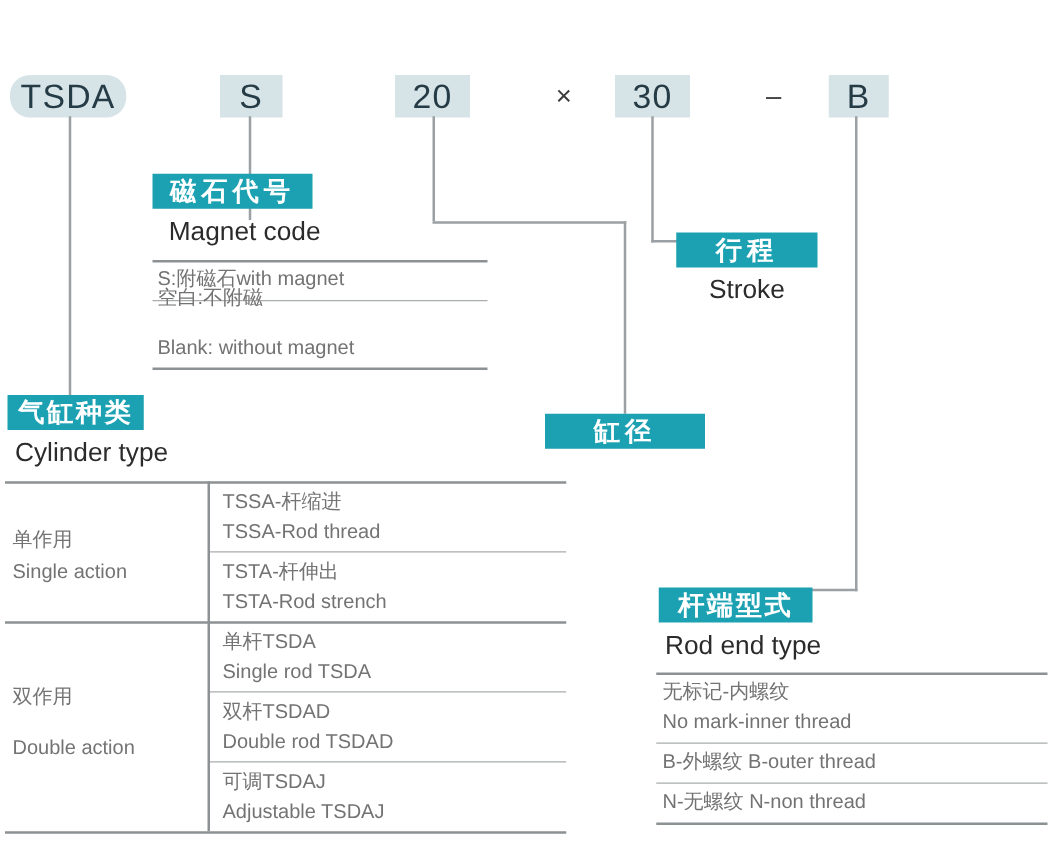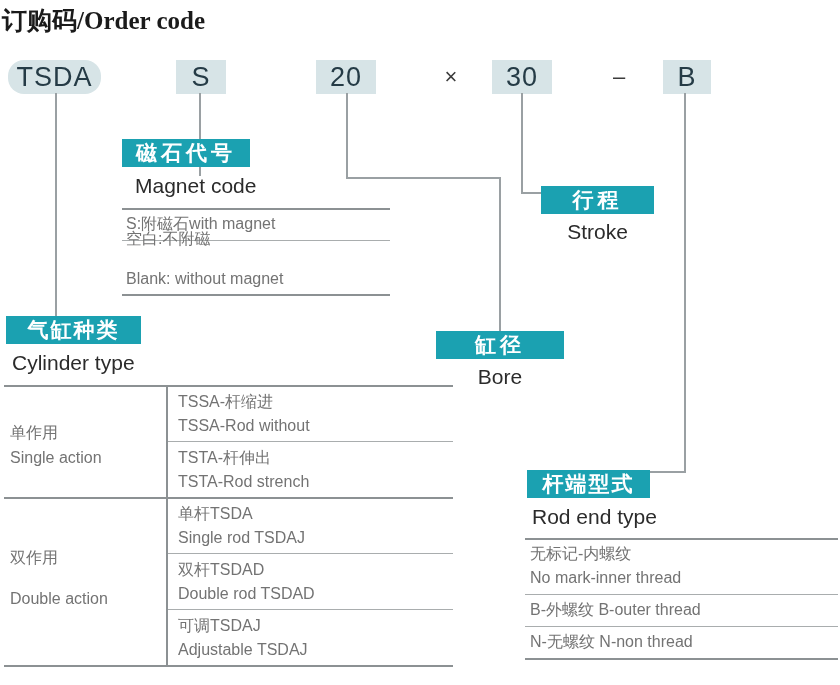--- a/index.html
+++ b/index.html
@@ -113,21 +113,20 @@
     line-height: 23px;
     color: #737373;
     white-space: nowrap;
   }
 </style>
 </head>
 <body>
 
 <div id="page">
 
-  <div class="page-title">订购码/Order code</div>
 
   <div class="chip" style="left:8px; top:60px; width:93px;border-radius:16px;">TSDA</div>
 
   <div class="chip" style="left:176px; top:60px; width:50px;">S</div>
 
   <div class="chip" style="left:316px; top:60px; width:60px;">20</div>
 
   <div class="plainsym" style="left:438px; top:60px; width:26px;">×</div>
 
   <div class="chip" style="left:492px; top:60px; width:60px;">30</div>
@@ -162,48 +161,47 @@
 
   <div class="cell" style="left:126px; top:227px;">空白:不附磁</div>
   <div class="cell" style="left:126px; top:267px;">Blank: without magnet</div>
 
   <div class="rule" style="left:122px; top:294px; width:268px;"></div>
 
   <div class="teal-label wide-sp" style="left:541px; top:186px; width:113px;">行程</div>
   <div class="sub-caption center" style="left:541px; top:220px; width:113px;">Stroke</div>
 
   <div class="teal-label wide-sp" style="left:436px; top:331px; width:128px;">缸径</div>
-  <div class="sub-caption center" style="left:436px; top:365px; width:128px;">Bore</div>
-
-  <div class="teal-label" style="left:6px; top:316px; width:135px;font-family:Liberation Mono, monospace;">气缸种类</div>
+
+  <div class="teal-label" style="left:6px; top:316px; width:109px;font-family:Liberation Mono, monospace;">气缸种类</div>
   <div class="sub-caption" style="left:12px; top:351px;">Cylinder type</div>
 
   <div class="rule" style="left:4px; top:385px; width:449px;"></div>
   <div class="rule" style="left:4px; top:497px; width:449px;"></div>
   <div class="rule" style="left:4px; top:665px; width:449px;"></div>
   <div class="vrule" style="left:166px; top:385px; height:280px;"></div>
 
   <div class="rule thin" style="left:168px; top:441px; width:285px;"></div>
   <div class="rule thin" style="left:168px; top:553px; width:285px;"></div>
   <div class="rule thin" style="left:168px; top:609px; width:285px;"></div>
 
   <div class="cell" style="left:10px; top:421px;">单作用</div>
   <div class="cell" style="left:10px; top:446px;">Single action</div>
 
   <div class="cell" style="left:178px; top:390px;">TSSA-杆缩进</div>
-  <div class="cell" style="left:178px; top:414px;">TSSA-Rod without</div>
+  <div class="cell" style="left:178px; top:414px;">TSSA-Rod thread</div>
 
   <div class="cell" style="left:178px; top:446px;">TSTA-杆伸出</div>
   <div class="cell" style="left:178px; top:470px;">TSTA-Rod strench</div>
 
   <div class="cell" style="left:10px; top:546px;">双作用</div>
   <div class="cell" style="left:10px; top:571px;margin-top:16px;">Double action</div>
 
   <div class="cell" style="left:178px; top:502px;">单杆TSDA</div>
-  <div class="cell" style="left:178px; top:526px;">Single rod TSDAJ</div>
+  <div class="cell" style="left:178px; top:526px;">Single rod TSDA</div>
 
   <div class="cell" style="left:178px; top:558px;">双杆TSDAD</div>
   <div class="cell" style="left:178px; top:582px;">Double rod TSDAD</div>
 
   <div class="cell" style="left:178px; top:614px;">可调TSDAJ</div>
   <div class="cell" style="left:178px; top:638px;">Adjustable TSDAJ</div>
 
   <div class="teal-label" style="left:527px; top:470px; width:123px;">杆端型式</div>
   <div class="sub-caption" style="left:532px; top:505px;">Rod end type</div>
 

